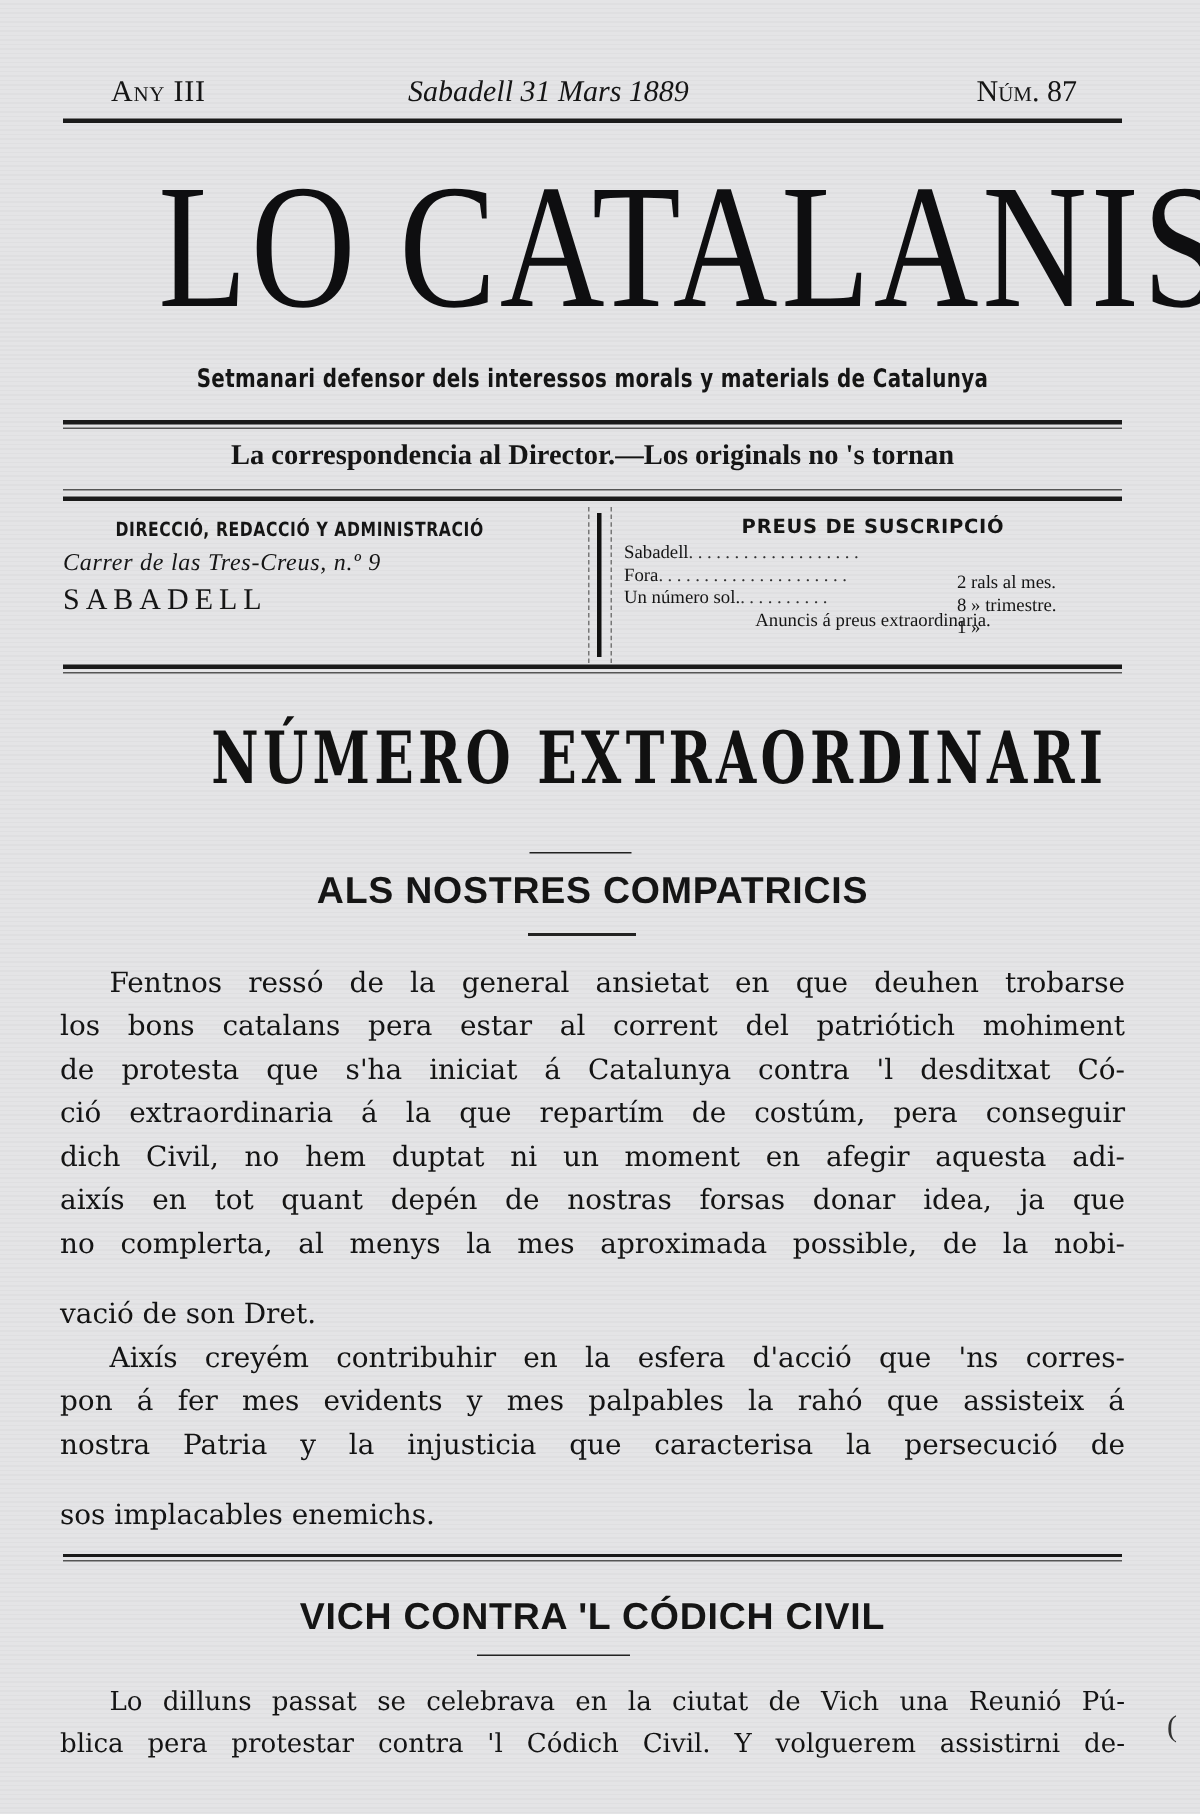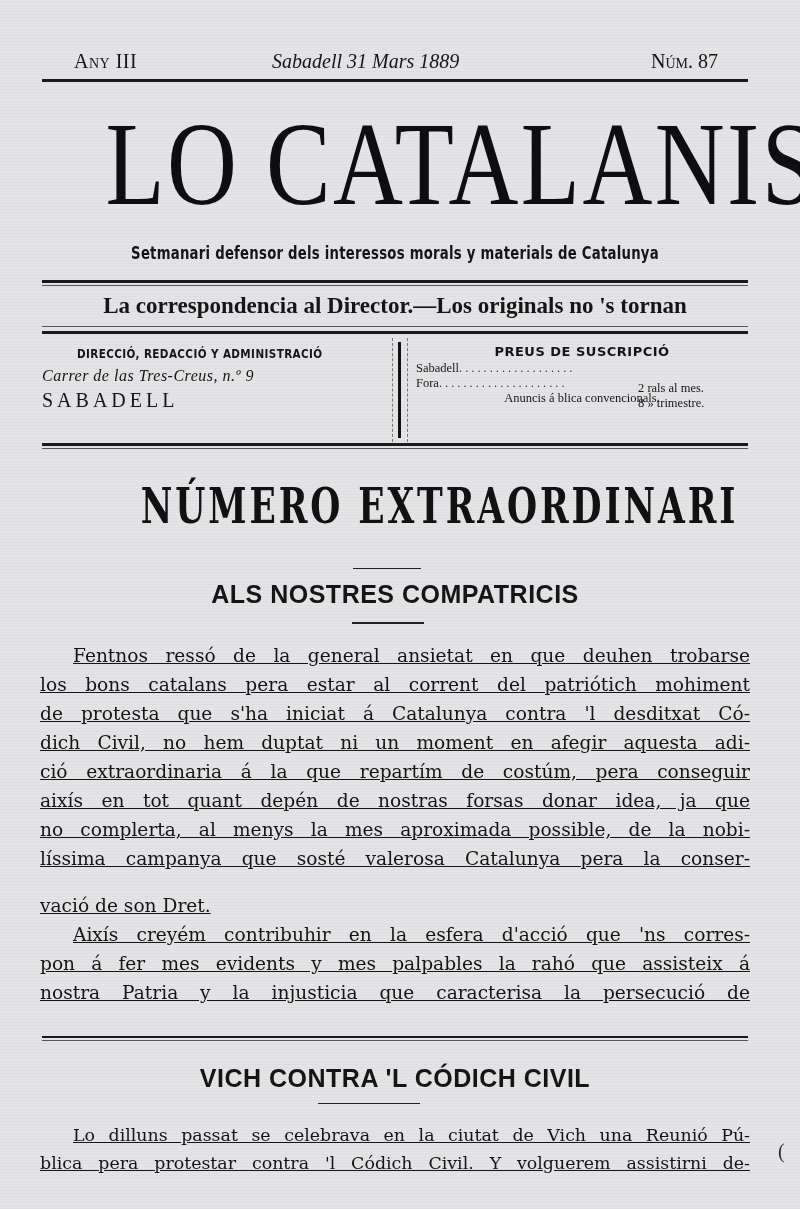--- a/index.html
+++ b/index.html
@@ -28,21 +28,21 @@
     letter-spacing: 3px; transform: scaleX(0.82); transform-origin: center;
     font-weight: normal; color: #0e0e10; white-space: nowrap;
   }
   .subtitle {
     position: absolute; top: 243px; left: 0; width: 706px; text-align: center;
     font-family: "DejaVu Sans", sans-serif; font-weight: bold; font-size: 17px;
     transform: scaleX(0.78); transform-origin: center; white-space: nowrap; letter-spacing: 0.3px;
   }
   .notice {
     position: absolute; top: 293px; left: 0; width: 706px; text-align: center;
-    font-family: "Liberation Serif", serif; font-weight: bold; font-size: 23px; white-space: nowrap;
+    font-family: "Liberation Serif", serif; font-weight: bold; font-size: 19px; white-space: nowrap;
   }
   .info-box { position: absolute; top: 338px; left: 0; width: 706px; height: 104px; }
   .info-left { position: absolute; left: 0; top: 8px; width: 350px; text-align: left; }
   .info-left .l1 { font-family: "DejaVu Sans", sans-serif; font-size: 13px; font-weight: bold; letter-spacing: 0.5px; transform: scaleX(0.8); white-space: nowrap; }
   .info-left .l2 { font-family: "Liberation Serif", serif; font-style: italic; font-size: 16px; margin-top: 6px; letter-spacing: 0.5px; }
   .info-left .l3 { font-family: "Liberation Serif", serif; font-size: 20px; letter-spacing: 4px; margin-top: 4px; }
   .divider-v {
     position: absolute; left: 350px; top: 0; width: 14px; height: 104px;
     border-left: 1px dashed #777; border-right: 1px dashed #777;
   }
@@ -62,21 +62,21 @@
   .short-rule { position: absolute; height: 2px; background: #222; }
   .sec-head {
     position: absolute; left: 0; width: 706px; text-align: center;
     font-family: "Liberation Sans", sans-serif; font-weight: bold; font-size: 25px; letter-spacing: 0.5px; white-space: nowrap;
   }
   .body-text {
     position: absolute; left: -2px; width: 710px;
     font-family: "DejaVu Serif", serif; font-size: 18.6px; line-height: 29px;
     text-align: justify; color: #141414;
   }
-  .body-text .line { display: block; white-space: nowrap; text-align-last: justify; text-align: justify; text-decoration: underline; }
+  .body-text .line { display: block; white-space: nowrap; text-align-last: justify; text-align: justify; }
   .body-text .line.last { text-align-last: left; margin-top: 18px; }
   .body-text .indent { padding-left: 33px; }
   .edge-mark { position: absolute; left: 778px; top: 1140px; font-family: "Liberation Serif", serif; font-size: 20px; color: #333; }
 </style>
 </head>
 <body>
 
 <div class="page">
 
   <div class="masthead-top">
@@ -108,45 +108,50 @@
       <div class="price-row">
         <span class="lbl">Sabadell</span>
         <span class="dots">...................</span>
         <span class="val">2 rals al mes.</span>
       </div>
       <div class="price-row">
         <span class="lbl">Fora</span>
         <span class="dots">.....................</span>
         <span class="val">8  »  trimestre.</span>
       </div>
-      <div class="ann">Anuncis á blica convencionals.</div>
+      <div class="price-row">
+        <span class="lbl">Un número sol.</span>
+        <span class="dots">..........</span>
+        <span class="val">1  »</span>
+      </div>
+      <div class="ann">Anuncis á preus extraordinaria.</div>
     </div>
   </div>
   <div class="rule rule-thick" style="top:443px;"></div>
   <div class="rule rule-thin" style="top:448px;"></div>
 
   <div class="big-head">NÚMERO EXTRAORDINARI</div>
 
   <div class="short-rule" style="top:568px; left:311px; width:68px; height:1px;"></div>
   <div class="sec-head" style="top:580px;">ALS NOSTRES COMPATRICIS</div>
   <div class="short-rule" style="top:622px; left:310px; width:72px;"></div>
 
   <div class="body-text" style="top:641px;">
     <span class="line indent">Fentnos ressó de la general ansietat en que deuhen trobarse</span>
     <span class="line">los bons catalans pera estar al corrent del patriótich mohiment</span>
     <span class="line">de protesta que s'ha iniciat á Catalunya contra 'l desditxat Có-</span>
+    <span class="line">ció extraordinaria á la que repartím de costúm, pera conseguir</span>
     <span class="line">dich Civil, no hem duptat ni un moment en afegir aquesta adi-</span>
-    <span class="line">ció extraordinaria á la que repartím de costúm, pera conseguir</span>
     <span class="line">aixís en tot quant depén de nostras forsas donar idea, ja que</span>
     <span class="line">no complerta, al menys la mes aproximada possible, de la nobi-</span>
-    <span class="line">líssima campanya que sosté valerosa Catalunya pera la conser-</span>
     <span class="line last">vació de son Dret.</span>
     <span class="line indent">Aixís creyém contribuhir en la esfera d'acció que 'ns corres-</span>
     <span class="line">pon á fer mes evidents y mes palpables la rahó que assisteix á</span>
     <span class="line">nostra Patria y la injusticia que caracterisa la persecució de</span>
+    <span class="line last">sos implacables enemichs.</span>
   </div>
 
   <div class="rule rule-thick" style="top:1036px; height:2px;"></div>
   <div class="rule rule-thin" style="top:1040px;"></div>
 
   <div class="sec-head" style="top:1064px;">VICH CONTRA 'L CÓDICH CIVIL</div>
   <div class="short-rule" style="top:1103px; left:276px; width:102px; height:1px;"></div>
 
   <div class="body-text" style="top:1121px; font-size:17.4px; line-height:28px;">
     <span class="line indent">Lo dilluns passat se celebrava en la ciutat de Vich una Reunió Pú-</span>

